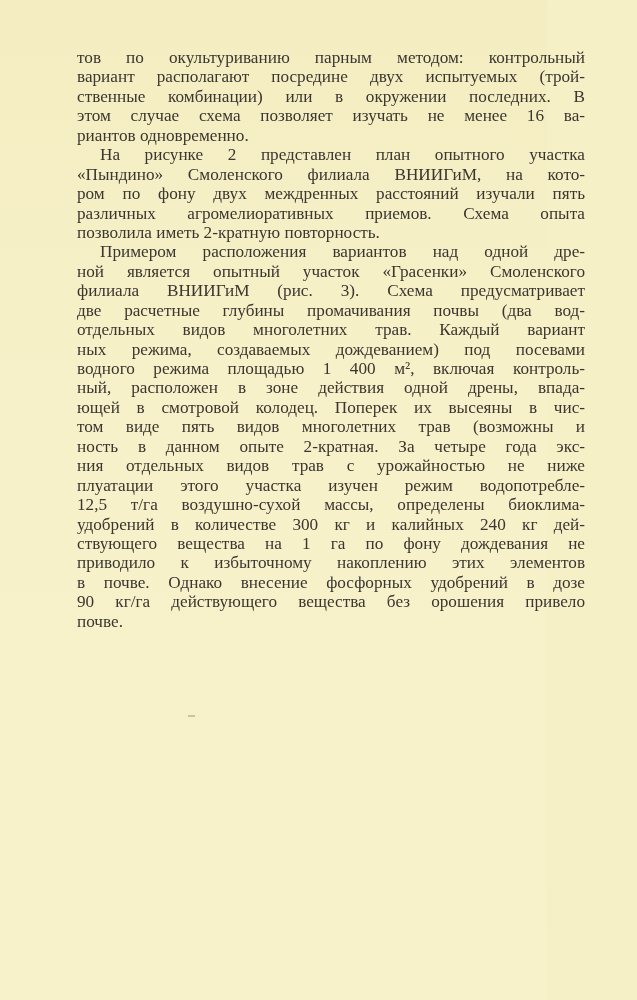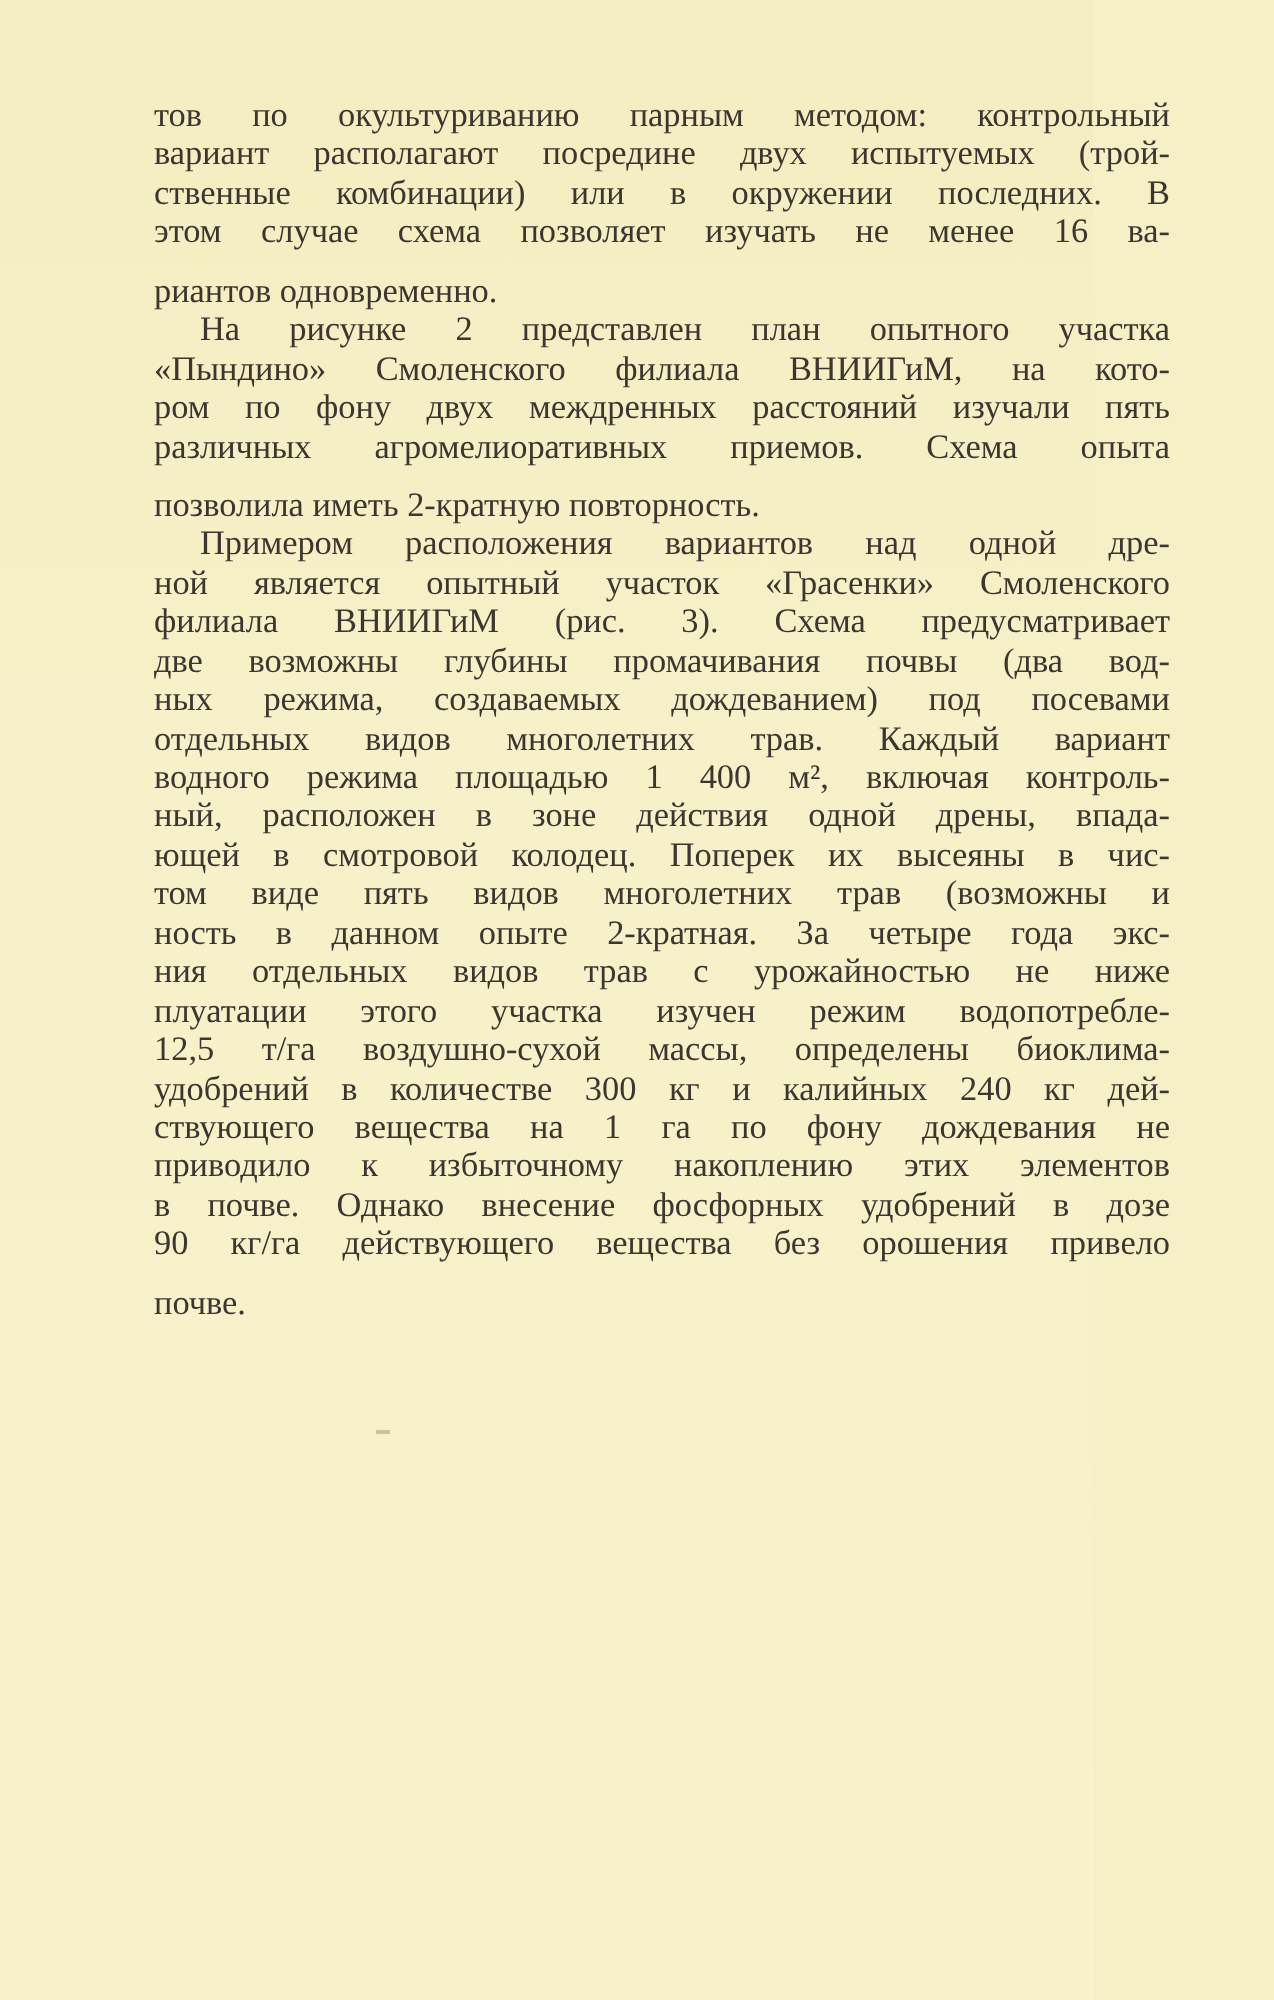--- a/index.html
+++ b/index.html
@@ -23,21 +23,21 @@
     font-family: "Liberation Serif", "DejaVu Serif", serif;
     font-size: 17.2px; line-height: 19.45px;
     color: #3b3630;
   }
   .line {
     display: block; white-space: nowrap;
     text-align: justify; text-align-last: justify;
     height: 19.45px;
   }
   .line.indent { padding-left: 23px; }
-  .line.last { text-align-last: left; margin-top: 10px; }
+  .line.last { text-align-last: left; }
   .mark {
     position: absolute; left: 188px; top: 715px; width: 7px; height: 1.5px;
     background: #b8b092; opacity: 0.7;
   }
 </style>
 </head>
 <body>
 
 <div class="page">
   <div class="text">
@@ -50,23 +50,23 @@
 
     <span class="line indent">На рисунке 2 представлен план опытного участка</span>
     <span class="line">«Пындино» Смоленского филиала ВНИИГиМ, на кото-</span>
     <span class="line">ром по фону двух междренных расстояний изучали пять</span>
     <span class="line">различных агромелиоративных приемов. Схема опыта</span>
     <span class="line last">позволила иметь 2-кратную повторность.</span>
 
     <span class="line indent">Примером расположения вариантов над одной дре-</span>
     <span class="line">ной является опытный участок «Грасенки» Смоленского</span>
     <span class="line">филиала ВНИИГиМ (рис. 3). Схема предусматривает</span>
-    <span class="line">две возможны глубины промачивания почвы (два вод-</span>
+    <span class="line">две расчетные глубины промачивания почвы (два вод-</span>
+    <span class="line">отдельных видов многолетних трав. Каждый вариант</span>
     <span class="line">ных режима, создаваемых дождеванием) под посевами</span>
-    <span class="line">отдельных видов многолетних трав. Каждый вариант</span>
     <span class="line">водного режима площадью 1 400 м², включая контроль-</span>
     <span class="line">ный, расположен в зоне действия одной дрены, впада-</span>
     <span class="line">ющей в смотровой колодец. Поперек их высеяны в чис-</span>
     <span class="line">том виде пять видов многолетних трав (возможны и</span>
     <span class="line">ность в данном опыте 2-кратная. За четыре года экс-</span>
     <span class="line">ния отдельных видов трав  с урожайностью не ниже</span>
     <span class="line">плуатации этого участка изучен режим водопотребле-</span>
     <span class="line">12,5 т/га воздушно-сухой массы, определены биоклима-</span>
     <span class="line">удобрений в количестве 300 кг и калийных 240 кг дей-</span>
     <span class="line">ствующего вещества на 1 га по фону дождевания не</span>

